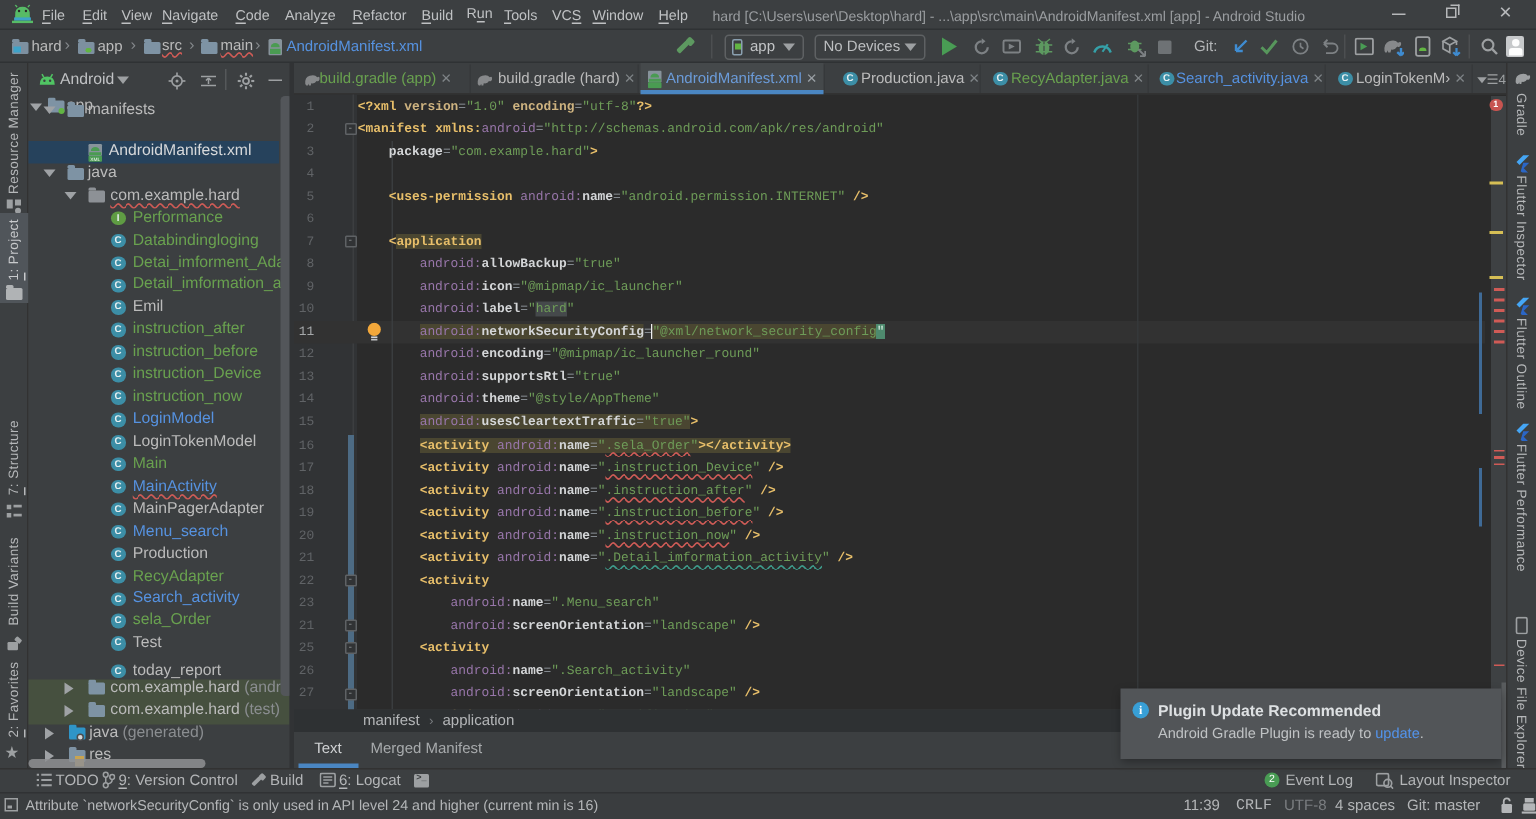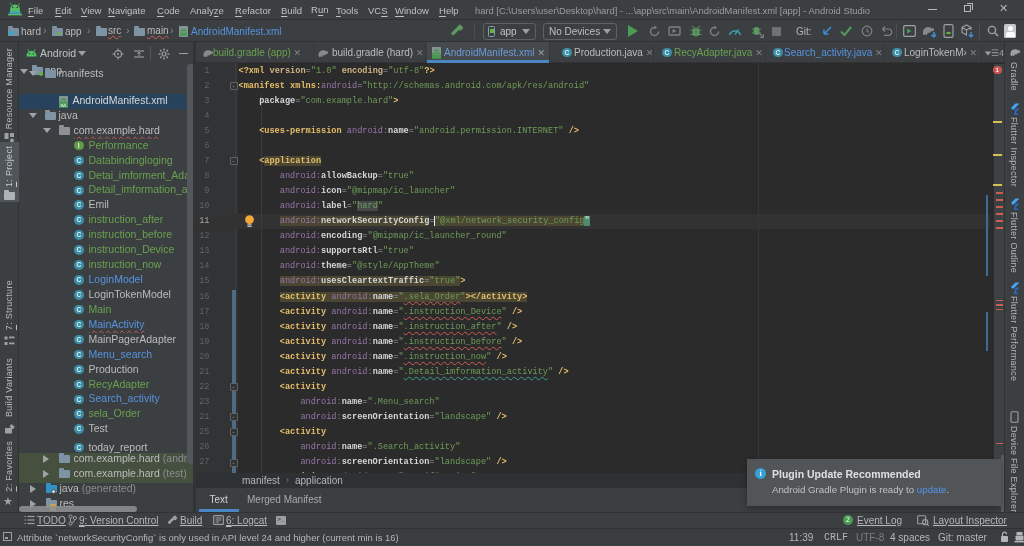--- a/index.html
+++ b/index.html
@@ -23,21 +23,21 @@
 .tr span.lbl { position:absolute; top:-0.5px; }
 .arrow { position:absolute; width:0; height:0; }
 .arr-d { border-left:4.5px solid transparent; border-right:4.5px solid transparent; border-top:5.5px solid #9fa2a5; top:4px; }
 .arr-r { border-top:4.5px solid transparent; border-bottom:4.5px solid transparent; border-left:6px solid #9fa2a5; top:2.5px; }
 .fold { position:absolute; left:229.5px; width:8px; height:8px; border:1px solid #5f6265; background:#313335; color:#8c8f92; font-size:7px; line-height:6px; text-align:center; border-radius:1px; }
 .ci { position:absolute; width:9.5px; height:9.5px; border-radius:50%; font-size:6.5px; font-weight:bold; color:#e8f0f2; text-align:center; line-height:9.5px; font-family:"Liberation Sans",sans-serif; }
 .folder { position:absolute; width:11px; height:8px; background:#7e93a4; border-radius:1px; }
 .folder:before { content:""; position:absolute; top:-2px; left:0; width:4.5px; height:2.5px; background:inherit; border-radius:1px 1px 0 0; }
 .vlabel-l { position:absolute; writing-mode:vertical-rl; transform:rotate(180deg); font-size:9px; color:#b6b8ba; letter-spacing:0.3px; }
 .vlabel-r { position:absolute; writing-mode:vertical-rl; font-size:9px; color:#b6b8ba; letter-spacing:0.3px; }
-.stx { font-size:10px; color:#b4b6b8; position:absolute; top:2.5px; white-space:nowrap;text-decoration:underline; }
+.stx { font-size:10px; color:#b4b6b8; position:absolute; top:2.5px; white-space:nowrap; }
 
 </style></head><body>
 <div id="root">
 <div class="abs" style="left:0;top:0;width:1024px;height:20px;background:#3c3f41;border-bottom:1px solid #2f3234;"></div>
 <svg class="abs" style="left:7px;top:3px;" width="16" height="13" viewBox="0 0 16 13">
 <path d="M3.2 5.2 A4.9 4.6 0 0 1 12.8 5.2 L13 10 L3 10 Z" fill="#57bb66"></path>
 <line x1="4.4" y1="1.8" x2="3.2" y2="0.2" stroke="#57bb66" stroke-width="0.9"></line>
 <line x1="11.6" y1="1.8" x2="12.8" y2="0.2" stroke="#57bb66" stroke-width="0.9"></line>
 <circle cx="5.7" cy="4.3" r="0.8" fill="#2b2b2b"></circle>
       <circle cx="10.3" cy="4.3" r="0.8" fill="#2b2b2b"></circle>

